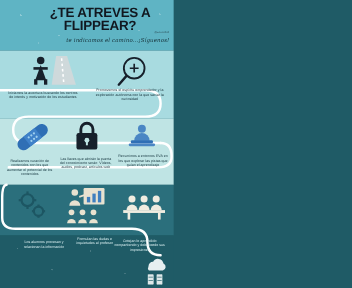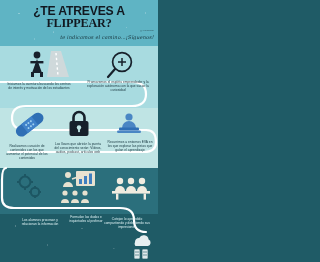--- a/index.html
+++ b/index.html
@@ -33,22 +33,23 @@
       radial-gradient(circle at 52% 30%, rgba(255,255,255,.18) 0 .7px, transparent .8px),
       radial-gradient(circle at 72% 72%, rgba(255,255,255,.16) 0 .7px, transparent .8px),
       radial-gradient(circle at 88% 18%, rgba(255,255,255,.16) 0 .7px, transparent .8px);
   }
 
   
   .title{
     position:absolute;top:5px;left:0;width:158px;text-align:center;
     font-weight:bold;font-size:12.2px;line-height:12px;color:#111820;
     letter-spacing:-.2px;
-  }
-  .title .l2{display:block;font-family:Liberation Serif, serif;}
+    padding-left:12px;
+  }
+  .title .l2{display:block;}
   .credit{
     position:absolute;top:29px;right:4px;font-size:2.2px;color:#2a4a52;
     letter-spacing:.2px;
   }
   .subtitle{
     position:absolute;top:34px;right:4px;width:110px;text-align:right;
     font-family:"DejaVu Serif",serif;font-style:italic;font-size:5px;
     color:#17323a;letter-spacing:.1px;
   }
 

